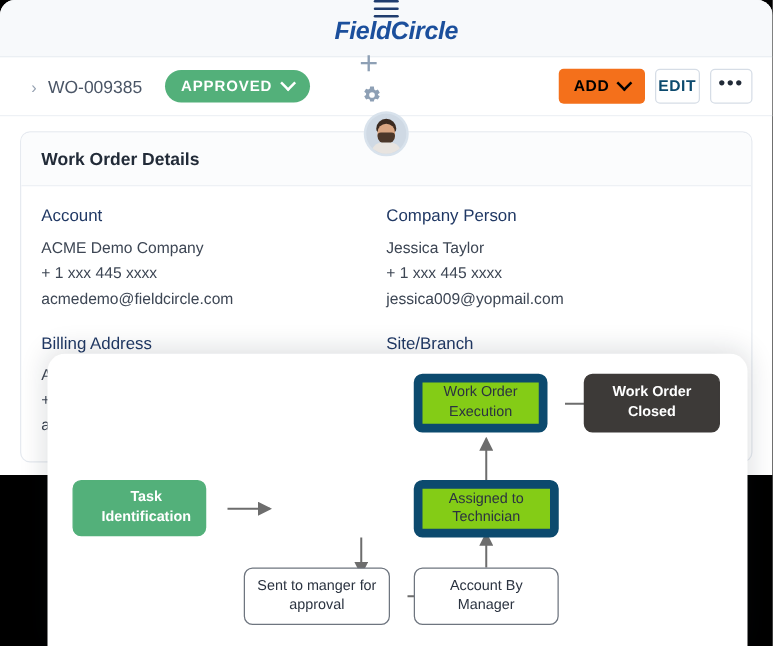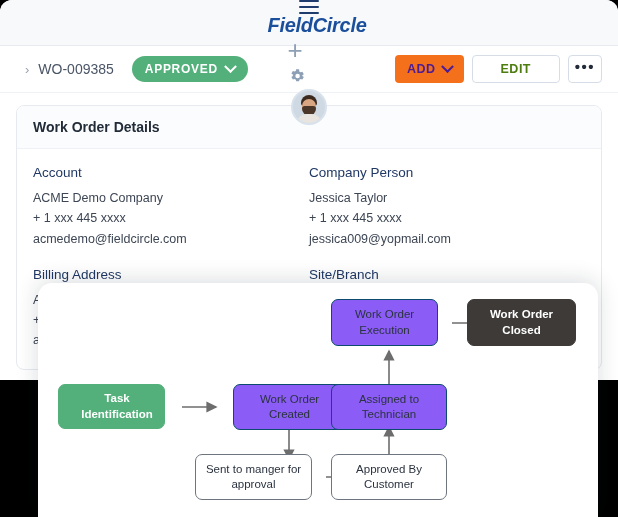--- a/index.html
+++ b/index.html
@@ -178,29 +178,29 @@
     display: flex;
     align-items: center;
     justify-content: center;
     gap: 7px;
     cursor: pointer;
     box-sizing: border-box;
     white-space: nowrap;
   }
   .btn-add {
     background: #f4701b;
-    color: #4c1d95;
+    color: #000000;
     padding: 0 12px;
     margin-right: 8px;
   }
   .btn-edit {
     background: #ffffff;
-    color: #4d7c0f;
+    color: #0c4a6e;
     border: 1px solid #d6dde6;
-    padding: 0 28px;
+    padding: 0 2px;
     margin-right: 8px;
   }
   .btn-more {
     background: #ffffff;
     border: 1px solid #d6dde6;
     width: 34px;
     color: #222b38;
     font-size: 15px;
     letter-spacing: 1.5px;
     padding-bottom: 5px;
@@ -293,22 +293,22 @@
     border-radius: 7px;
     display: flex;
     align-items: center;
     justify-content: center;
     text-align: center;
     font-size: 11.5px;
     line-height: 1.32;
     padding: 4px;
   }
   .node-plain {
-    background: #8b5cf6;
-    border: 1px solid #0c4a6e;
+    background: #84cc16;
+    border: 7px solid #0c4a6e;
     color: #2b3340;
   }
   .node-strong {
     background: #ffffff;
     border: 1px solid #6e757f;
     color: #2b3340;
   }
   .node-start {
     background: #53b07a;
     border: 1px solid #53b07a;
@@ -428,25 +428,24 @@
 
       <line x1="351" y1="171" x2="351" y2="144" stroke="#6d6d6d" stroke-width="1.6" marker-end="url(#ah)"></line>
 
       <line x1="351" y1="101" x2="351" y2="68" stroke="#6d6d6d" stroke-width="1.6" marker-end="url(#ah)"></line>
 
       <line x1="414" y1="40" x2="446" y2="40" stroke="#6d6d6d" stroke-width="1.6" marker-end="url(#ah)"></line>
     </svg>
 
     <div class="node node-start" style="left:20px;  top:101px; width:107px; height:45px;padding-left:15px;">Task Identification</div>
 
-    <div class="node node-plain" style="left:195px; top:101px; width:113px; height:46px;">Work Order Created</div>
 
     <div class="node node-strong" style="left:157px; top:171px; width:117px; height:46px;">Sent to manger for approval</div>
 
-    <div class="node node-strong" style="left:293px; top:171px; width:116px; height:46px;">Approved By Customer</div>
+    <div class="node node-strong" style="left:293px; top:171px; width:116px; height:46px;">Account By Manager</div>
 
     <div class="node node-plain" style="left:293px; top:101px; width:116px; height:46px;">Assigned to Technician</div>
 
     <div class="node node-plain" style="left:293px; top:16px;  width:107px; height:47px;">Work Order Execution</div>
 
     <div class="node node-end" style="left:429px; top:16px;  width:109px; height:47px;">Work Order Closed</div>
 
   </div>
 </div>
 

